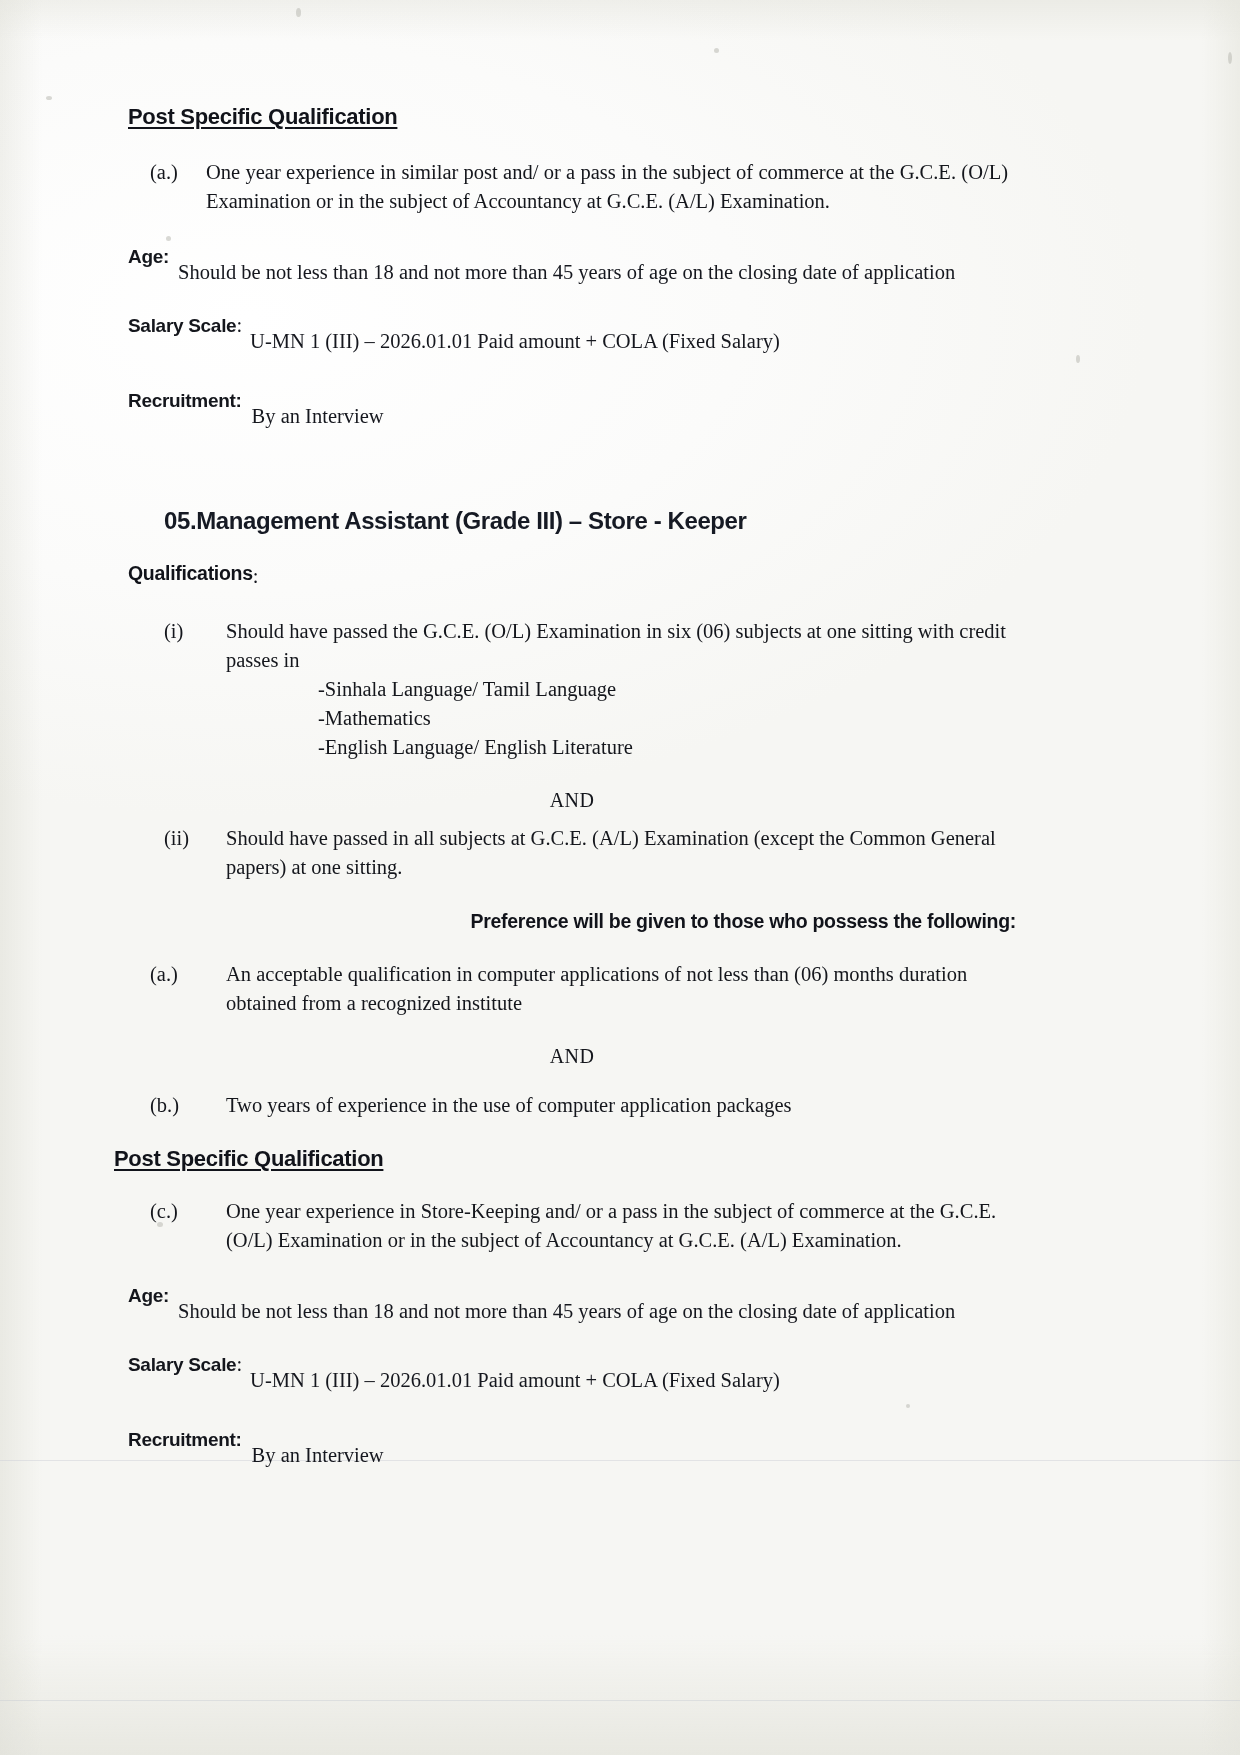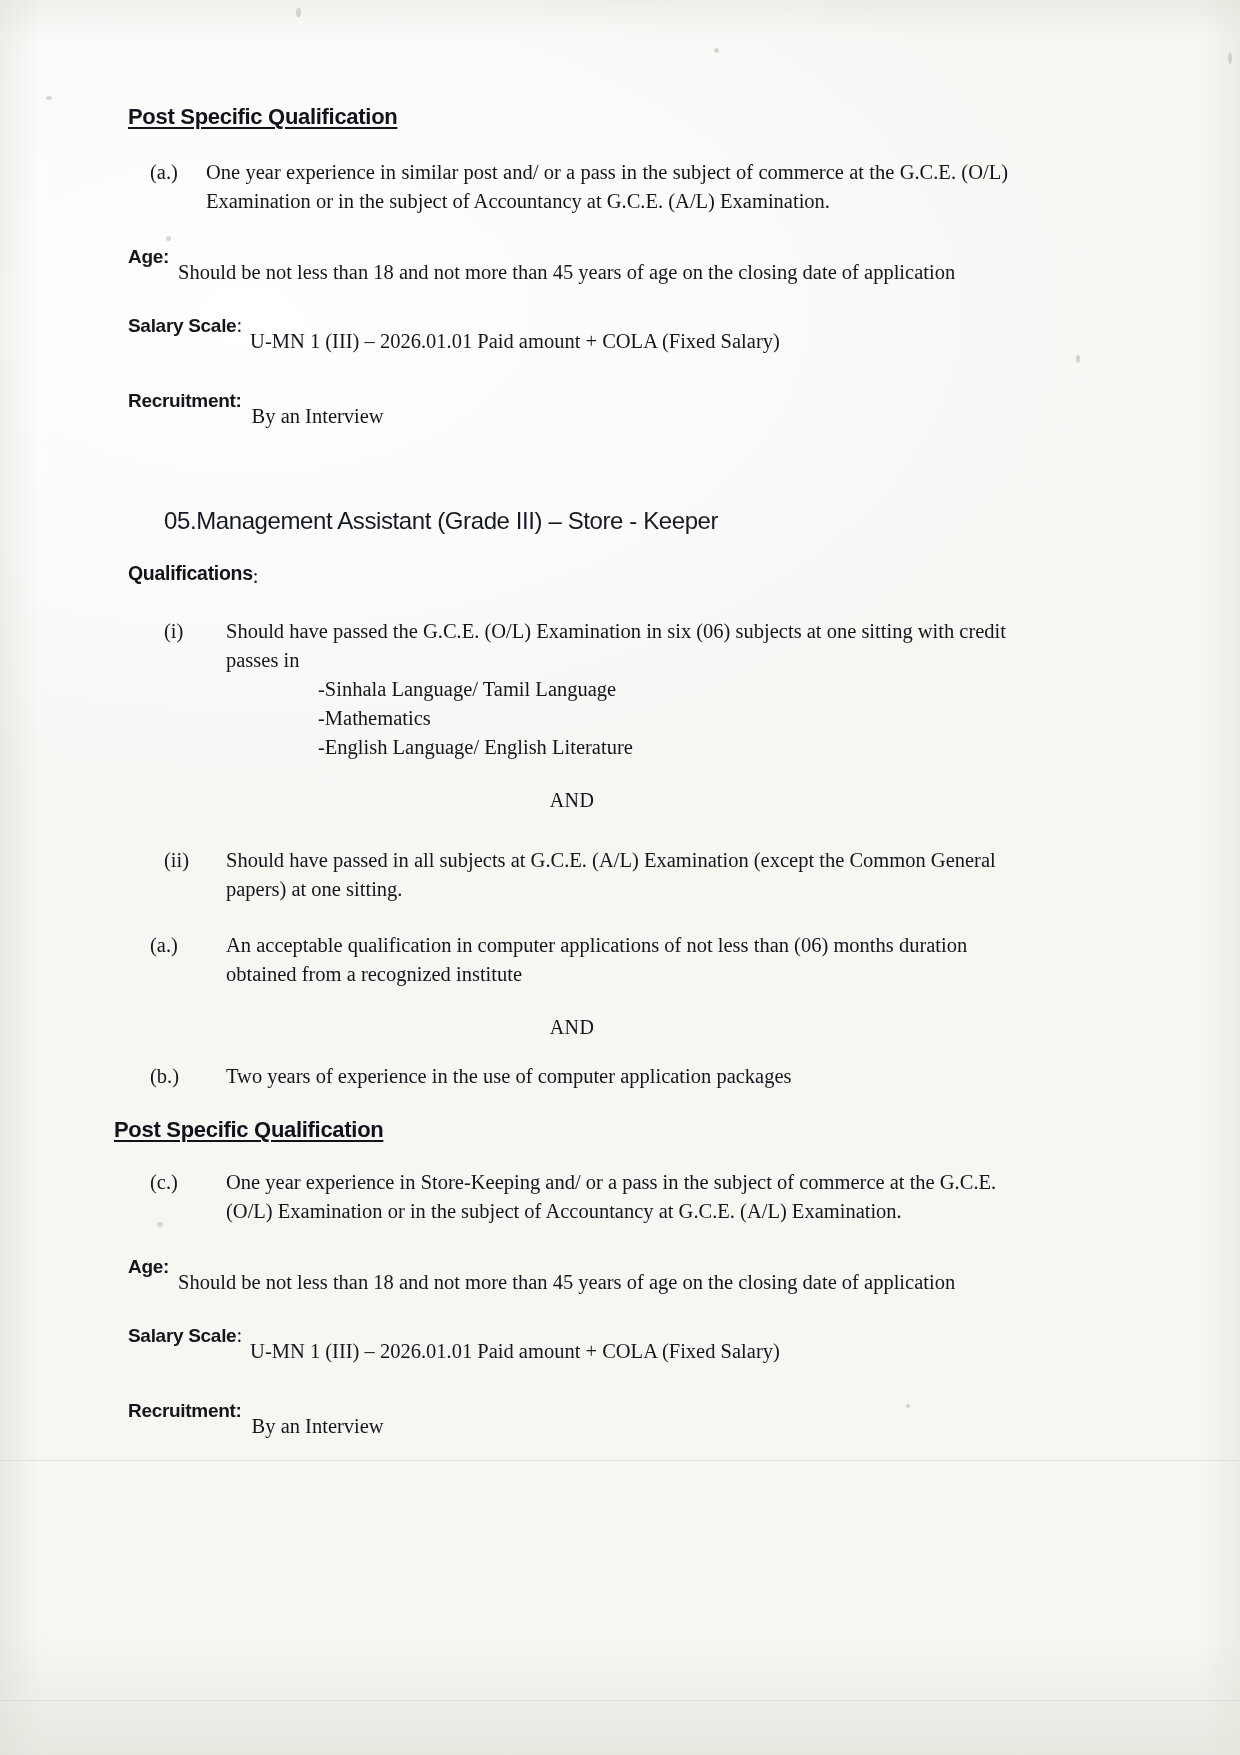--- a/index.html
+++ b/index.html
@@ -59,21 +59,21 @@
     font-weight: bold;
     font-size: 22px;
     letter-spacing: -0.3px;
     text-decoration: underline;
     text-underline-offset: 3px;
     color: #11131a;
     margin: 0;
   }
   .post-title {
     font-family: "Liberation Sans", "DejaVu Sans", sans-serif;
-    font-weight: normal;
+    font-weight: bold;
     font-size: 24px;
     letter-spacing: -0.4px;
     color: #161a24;
     margin: 0;
     padding-left: 36px;
   }
   .label-head {
     font-family: "Liberation Sans", "DejaVu Sans", sans-serif;
     font-weight: bold;
     font-size: 19.5px;
@@ -180,25 +180,26 @@
       <span class="marker" style="width:62px;">(i)</span>
       <span class="txt">Should have passed the G.C.E. (O/L) Examination in six (06) subjects at one sitting with credit passes in</span>
     </div>
 
     <div class="subdash">-Sinhala Language/ Tamil Language</div>
     <div class="subdash">-Mathematics</div>
     <div class="subdash">-English Language/ English Literature</div>
 
     <div class="and-word" style="margin-top:27px;">AND</div>
 
-    <div class="row" style="margin-top:34px; padding-left:36px;">
+    <div class="row" style="margin-top:12px; padding-left:36px;">
       <span class="marker" style="width:62px;">(ii)</span>
       <span class="txt">Should have passed in all subjects at G.C.E. (A/L) Examination (except the Common General papers) at one sitting.</span>
     </div>
 
+    <h2 class="label-head" style="margin-top:28px; margin-left:-14px;">Preference will be given to those who possess the following:</h2>
 
     <div class="row" style="margin-top:27px; padding-left:22px;">
       <span class="marker" style="width:76px;">(a.)</span>
       <span class="txt">An acceptable qualification in computer applications of not less than (06) months duration obtained from a recognized institute</span>
     </div>
 
     <div class="and-word" style="margin-top:27px;">AND</div>
 
     <div class="row" style="margin-top:23px; padding-left:22px;">
       <span class="marker" style="width:76px;">(b.)</span>

